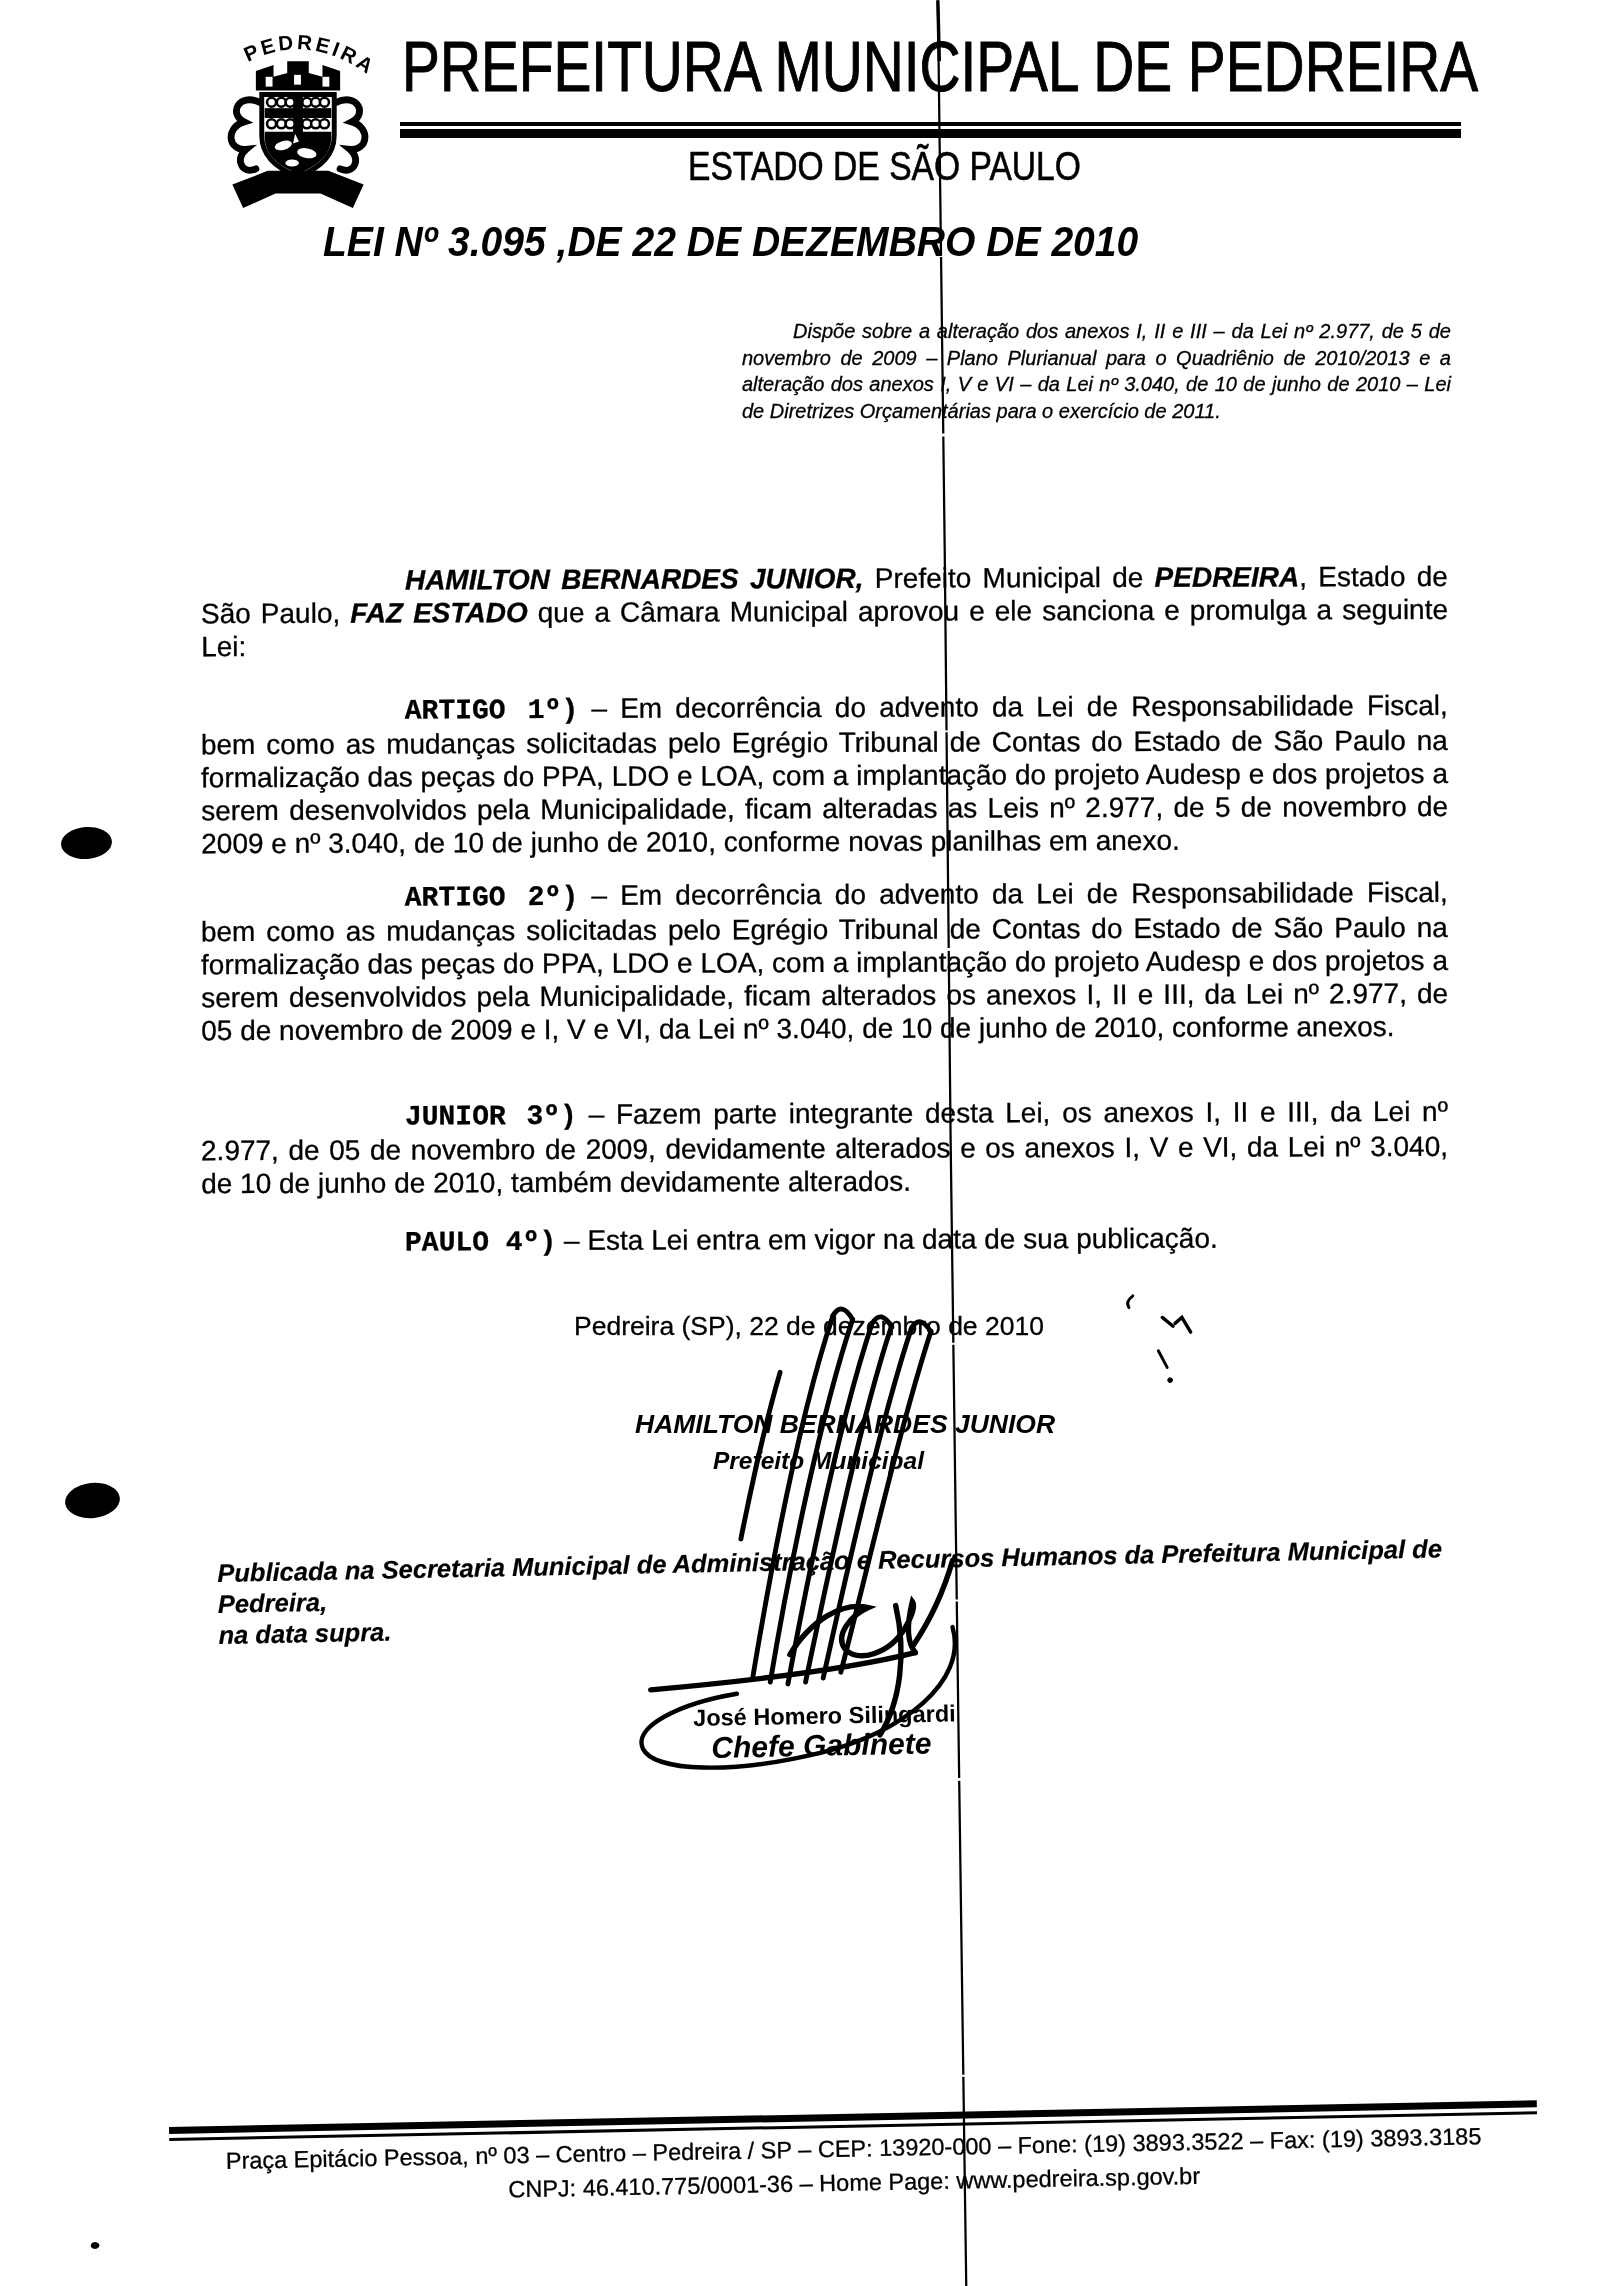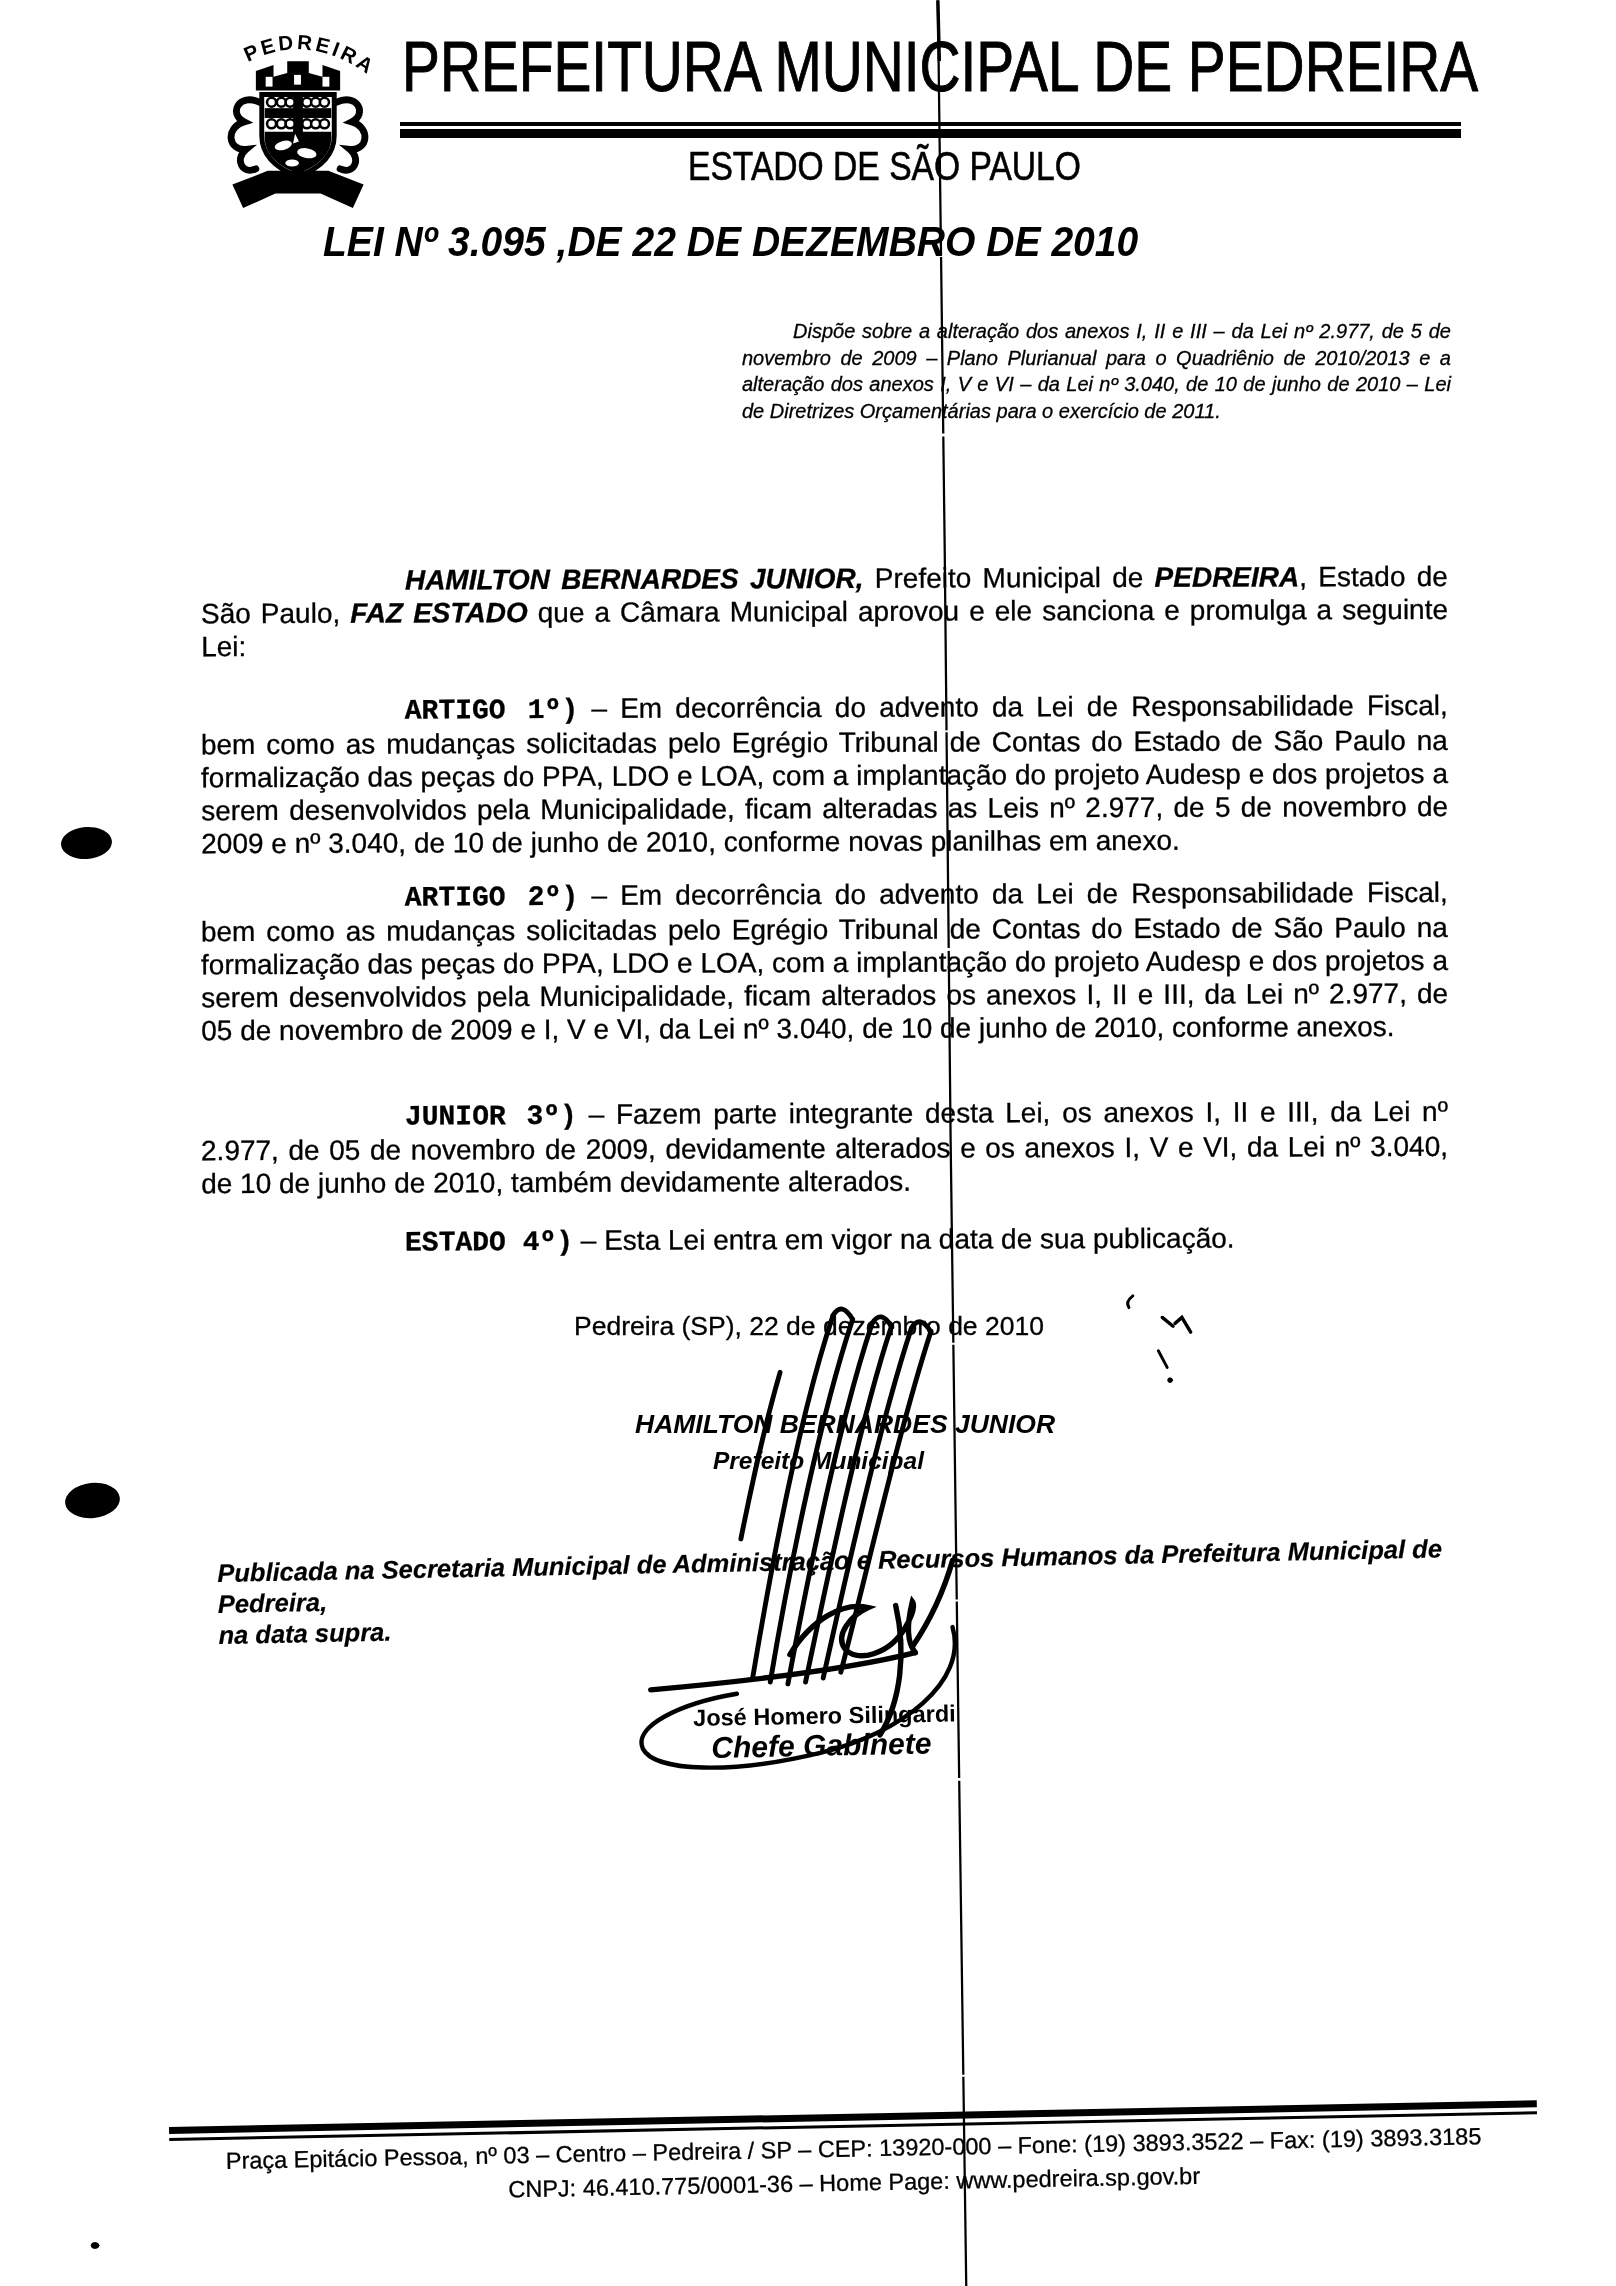--- a/index.html
+++ b/index.html
@@ -115,21 +115,21 @@
 <div class="abs hdr-sub">ESTADO DE SÃO PAULO</div>
 
 <div class="abs law-title">LEI Nº 3.095 ,DE 22 DE DEZEMBRO DE 2010</div>
 <div class="abs summary">Dispõe sobre a alteração dos anexos I, II e III – da Lei nº 2.977, de 5 de novembro de 2009 – Plano Plurianual para o Quadriênio de 2010/2013 e a alteração dos anexos I, V e VI – da Lei nº 3.040, de 10 de junho de 2010 – Lei de Diretrizes Orçamentárias para o exercício de 2011.</div>
 
 <p class="abs para p-open"><span class="bi">HAMILTON BERNARDES JUNIOR,</span><span> Prefeito Municipal de </span><span class="bi">PEDREIRA</span><span>, Estado de São Paulo, </span><span class="bi">FAZ ESTADO</span><span> que a Câmara Municipal aprovou e ele sanciona e promulga a seguinte Lei:</span></p>
 
 <p class="abs para p-a1"><span class="b">ARTIGO 1º)</span><span> – Em decorrência do advento da Lei de Responsabilidade Fiscal, bem como as mudanças solicitadas pelo Egrégio Tribunal de Contas do Estado de São Paulo na formalização das peças do PPA, LDO e LOA, com a implantação do projeto Audesp e dos projetos a serem desenvolvidos pela Municipalidade, ficam alteradas as Leis nº 2.977, de 5 de novembro de 2009 e nº 3.040, de 10 de junho de 2010, conforme novas planilhas em anexo.</span></p>
 <p class="abs para p-a2"><span class="b">ARTIGO 2º)</span><span> – Em decorrência do advento da Lei de Responsabilidade Fiscal, bem como as mudanças solicitadas pelo Egrégio Tribunal de Contas do Estado de São Paulo na formalização das peças do PPA, LDO e LOA, com a implantação do projeto Audesp e dos projetos a serem desenvolvidos pela Municipalidade, ficam alterados os anexos I, II e III, da Lei nº 2.977, de 05 de novembro de 2009 e I, V e VI, da Lei nº 3.040, de 10 de junho de 2010, conforme anexos.</span></p>
 <p class="abs para p-a3"><span class="b">JUNIOR 3º)</span><span> – Fazem parte integrante desta Lei, os anexos I, II e III, da Lei nº 2.977, de 05 de novembro de 2009, devidamente alterados e os anexos I, V e VI, da Lei nº 3.040, de 10 de junho de 2010, também devidamente alterados.</span></p>
-<p class="abs para p-a4"><span class="b">ESTADO 4º)</span><span> – Esta Lei entra em vigor na data de sua publicação.</span></p>
+<p class="abs para p-a4"><span class="b">PAULO 4º)</span><span> – Esta Lei entra em vigor na data de sua publicação.</span></p>
 
 <div class="abs dateline">Pedreira (SP), 22 de dezembro de 2010</div>
 <div class="abs signer">
   <div class="signer-name">HAMILTON BERNARDES JUNIOR</div>
   <div class="signer-role">Prefeito Municipal</div>
 </div>
 
 <div class="abs pubnote">
   <div>Publicada na Secretaria Municipal de Administração e Recursos Humanos da Prefeitura Municipal de Pedreira,</div>
   <div>na data supra.</div>

